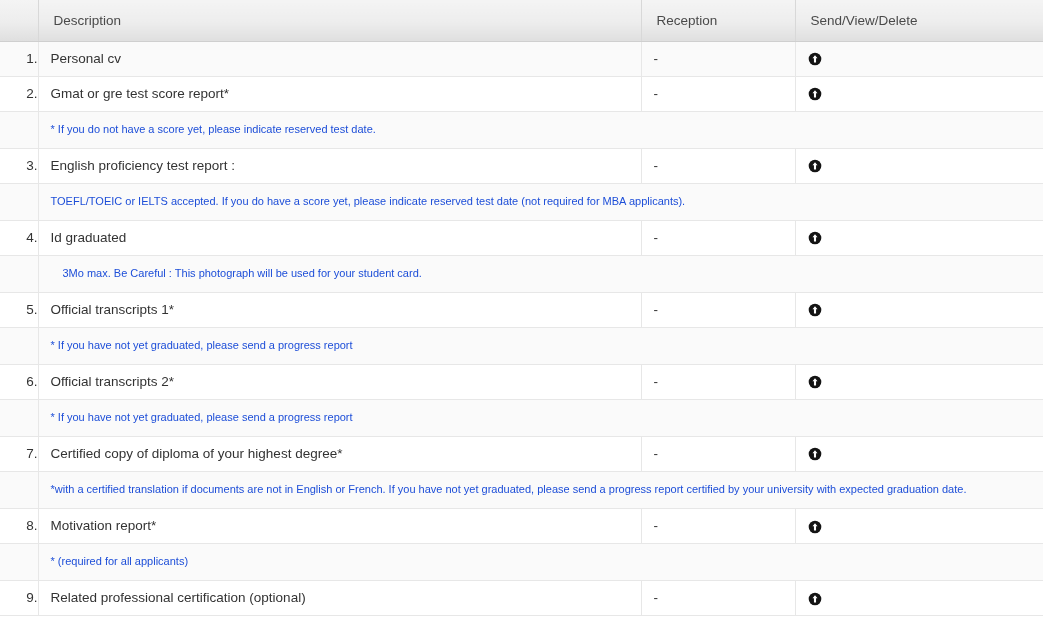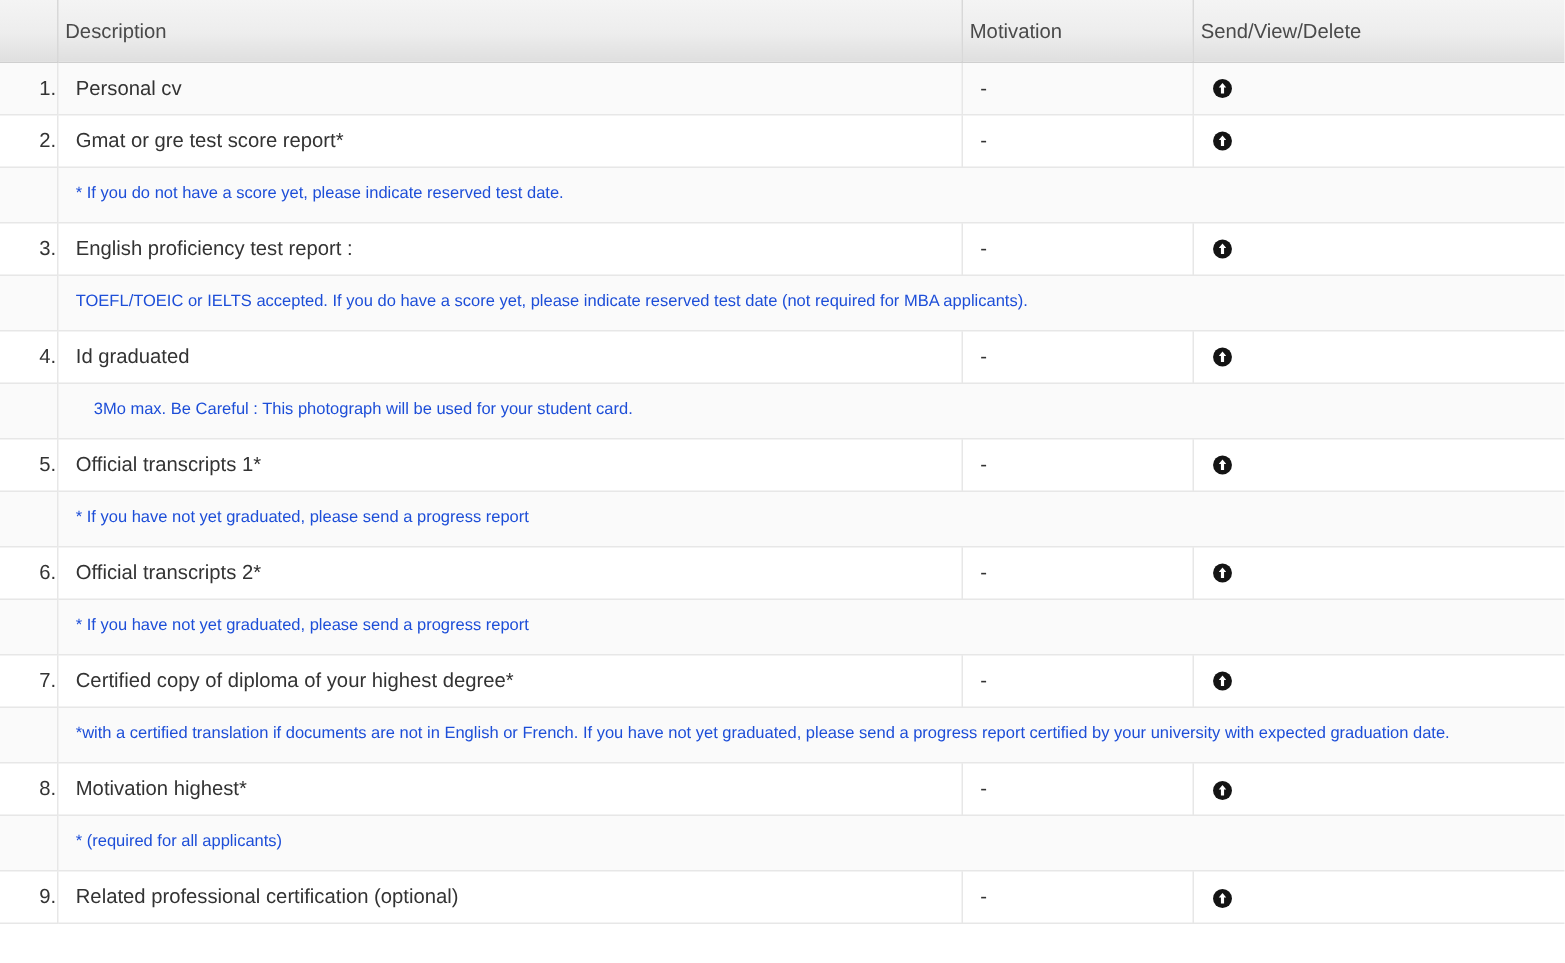--- a/index.html
+++ b/index.html
@@ -21,21 +21,21 @@
     border-collapse: collapse;
     table-layout: fixed;
   }
 
   
   .doc-table thead th {
     background: linear-gradient(to bottom, #f4f4f4 0%, #ededed 55%, #dfdfdf 100%);
     border-bottom: 1px solid #cfcfcf;
     border-right: 1px solid #d8d8d8;
     height: 41px;
-    padding: 0 0 0 5px;
+    padding: 0 0 0 15px;
     text-align: left;
     font-size: 13.5px;
     font-weight: normal;
     color: #4a4a4a;
     vertical-align: middle;
     white-space: nowrap;
   }
   .doc-table thead th.col-num {
     padding: 0;
     border-right: 1px solid #d8d8d8;
@@ -114,21 +114,21 @@
   <colgroup>
     <col class="col-num">
     <col class="col-desc">
     <col class="col-recep">
     <col class="col-send">
   </colgroup>
   <thead>
     <tr>
       <th class="col-num"></th>
       <th class="col-desc">Description</th>
-      <th class="col-recep">Motivation</th>
+      <th class="col-recep">Reception</th>
       <th class="col-send col-last">Send/View/Delete</th>
     </tr>
   </thead>
   <tbody id="table-body">
       <tr class="item-row stripe">
         <td class="cell-num">1.</td>
         <td class="cell-desc">Personal cv</td>
         <td class="cell-recep">-</td>
         <td class="cell-send"><span class="upload-icon"><svg width="14" height="14" viewBox="0 0 14 14" aria-hidden="true">
               <circle cx="7" cy="7" r="6.3" fill="#141414"></circle>
@@ -208,21 +208,21 @@
               <circle cx="7" cy="7" r="6.3" fill="#141414"></circle>
               <path d="M7 3.3 L9.5 6.3 L8.05 6.3 L8.05 10.4 L5.95 10.4 L5.95 6.3 L4.5 6.3 Z" fill="#ffffff"></path>
             </svg></span></td>
       </tr>
       <tr class="note-row stripe">
         <td class="note-num"></td>
         <td class="note-body" colspan="3" style="padding-left: 12px;">*with a certified translation if documents are not in English or French. If you have not yet graduated, please send a progress report certified by your university with expected graduation date.</td>
       </tr>
       <tr class="item-row plain">
         <td class="cell-num">8.</td>
-        <td class="cell-desc">Motivation highest*</td>
+        <td class="cell-desc">Motivation report*</td>
         <td class="cell-recep">-</td>
         <td class="cell-send"><span class="upload-icon"><svg width="14" height="14" viewBox="0 0 14 14" aria-hidden="true">
               <circle cx="7" cy="7" r="6.3" fill="#141414"></circle>
               <path d="M7 3.3 L9.5 6.3 L8.05 6.3 L8.05 10.4 L5.95 10.4 L5.95 6.3 L4.5 6.3 Z" fill="#ffffff"></path>
             </svg></span></td>
       </tr>
       <tr class="note-row stripe">
         <td class="note-num"></td>
         <td class="note-body" colspan="3" style="padding-left: 12px;">* (required for all applicants)</td>
       </tr>

